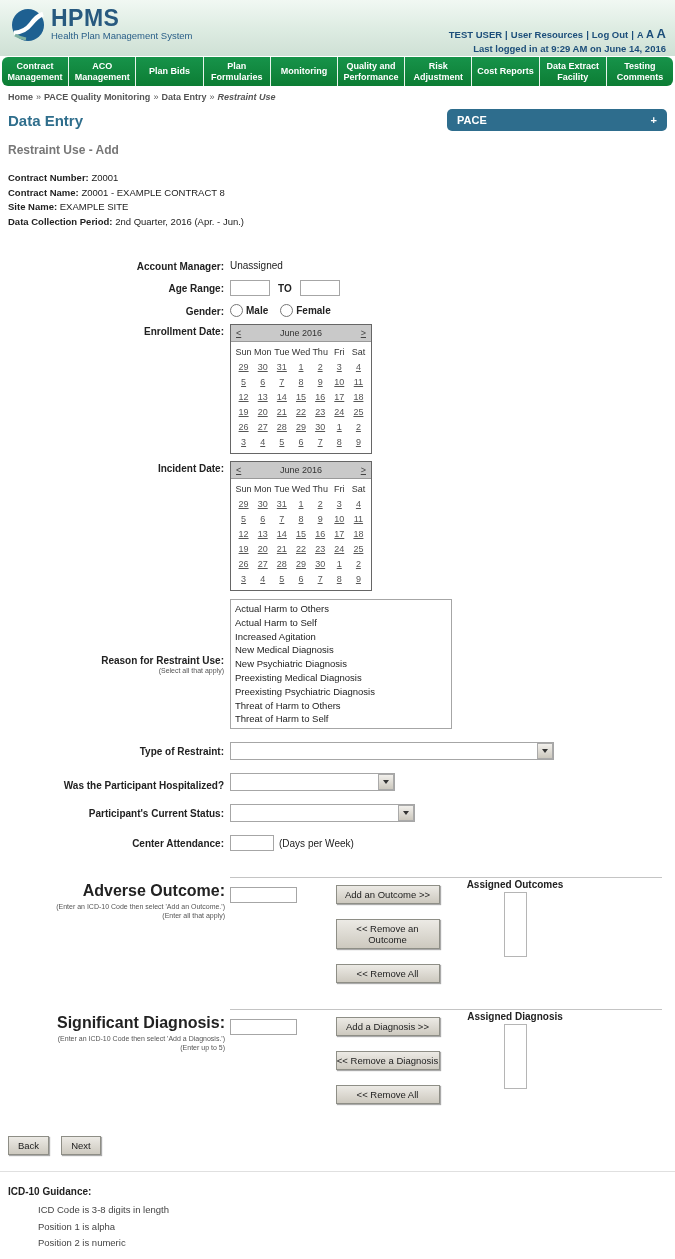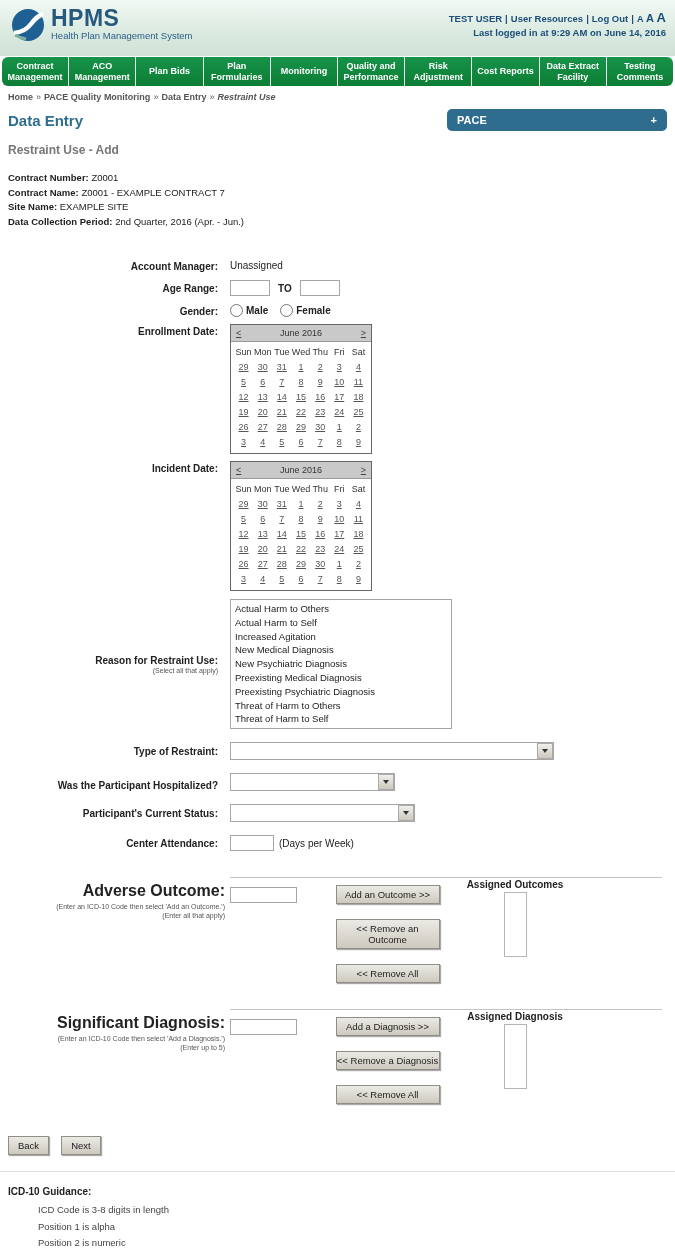--- a/index.html
+++ b/index.html
@@ -11,21 +11,21 @@
   html,body{margin:0;padding:0;}
   body{width:675px;min-height:1259px;background:#fff;color:#222;
        font-family:"Liberation Sans","DejaVu Sans",sans-serif;font-size:10px;}
 
   
   .header{height:56px;background:linear-gradient(180deg,#f1f8f3 0%,#dcebe1 55%,#cfe0d5 100%);position:relative;}
   .logo-wrap{position:absolute;left:10px;top:7px;display:flex;align-items:flex-start;}
   .logo-text{margin-left:5px;}
   .logo-title{font-size:23px;font-weight:bold;color:var(--brand-blue);line-height:22px;letter-spacing:.5px;}
   .logo-tag{font-size:9.5px;color:#2b6089;margin-top:1px;}
-  .header-right{position:absolute;right:9px;top:11px;text-align:right;color:#1c4e7a;font-weight:bold;font-size:9.5px;line-height:14px;}
+  .header-right{position:absolute;right:9px;top:27px;text-align:right;color:#1c4e7a;font-weight:bold;font-size:9.5px;line-height:14px;}
   .hsep{margin:0 3px;}
   .fa1{font-size:9px}.fa2{font-size:11px}.fa3{font-size:13px}
   .hlink{cursor:pointer;}
 
   
   .nav{display:flex;background:linear-gradient(180deg,var(--nav-green-top),var(--nav-green-bot));
        border-radius:6px;margin:1px 2px 0;overflow:hidden;}
   .nav-item{flex:1;color:#fff;font-weight:bold;font-size:9px;text-align:center;
             padding:4px 2px;border-right:1px solid rgba(255,255,255,.9);
             display:flex;align-items:center;justify-content:center;min-height:23px;line-height:10.5px;cursor:pointer;}
@@ -42,21 +42,21 @@
             padding:5px 10px;display:flex;justify-content:space-between;align-items:center;
             font-weight:bold;font-size:11px;cursor:pointer;}
   .subtitle{color:#777;font-weight:bold;font-size:12px;padding:12px 8px 0;}
 
   .contract-info{padding:14px 8px 0;font-size:9.5px;line-height:14.5px;}
 
   
   .form{margin-top:30px;}
   .frow{display:flex;margin-bottom:7px;align-items:flex-start;}
   .frow.center{align-items:center;}
-  .flbl{width:230px;text-align:right;padding-right:12px;font-weight:bold;font-size:10px;flex-shrink:0;padding-top:2px;}
+  .flbl{width:230px;text-align:right;padding-right:6px;font-weight:bold;font-size:10px;flex-shrink:0;padding-top:2px;}
   .fctl{padding-top:1px;display:flex;align-items:center;}
   .note{font-weight:normal;font-size:7px;color:#555;line-height:9px;}
   input.txt{border:1px solid #a6a6a6;height:16px;width:40px;font-size:10px;font-family:inherit;padding:0 2px;}
   .tolbl{font-weight:bold;margin:0 8px;}
   .radio-opt{display:flex;align-items:center;margin-right:12px;font-weight:bold;}
   .radio-opt input{margin:0 3px 0 0;}
 
   
   .selectbox{border:1px solid #a6a6a6;height:18px;background:#fff;display:flex;align-items:center;
              justify-content:flex-end;cursor:pointer;}
@@ -148,21 +148,21 @@
   <div class="page-title">Data Entry</div>
   <div class="pace-bar">
     <span>PACE</span>
     <span>+</span>
   </div>
 </div>
 <div class="subtitle">Restraint Use - Add</div>
 
 <div class="contract-info">
     <div class="ci-line"><b>Contract Number: </b><span>Z0001</span></div>
-    <div class="ci-line"><b>Contract Name: </b><span>Z0001 - EXAMPLE CONTRACT 7</span></div>
+    <div class="ci-line"><b>Contract Name: </b><span>Z0001 - EXAMPLE CONTRACT 8</span></div>
     <div class="ci-line"><b>Site Name: </b><span>EXAMPLE SITE</span></div>
     <div class="ci-line"><b>Data Collection Period: </b><span>2nd Quarter, 2016 (Apr. - Jun.)</span></div>
   </div>
 
 <div class="form">
 
   <div class="frow">
     <div class="flbl">Account Manager:</div>
     <div class="fctl">Unassigned</div>
   </div>

